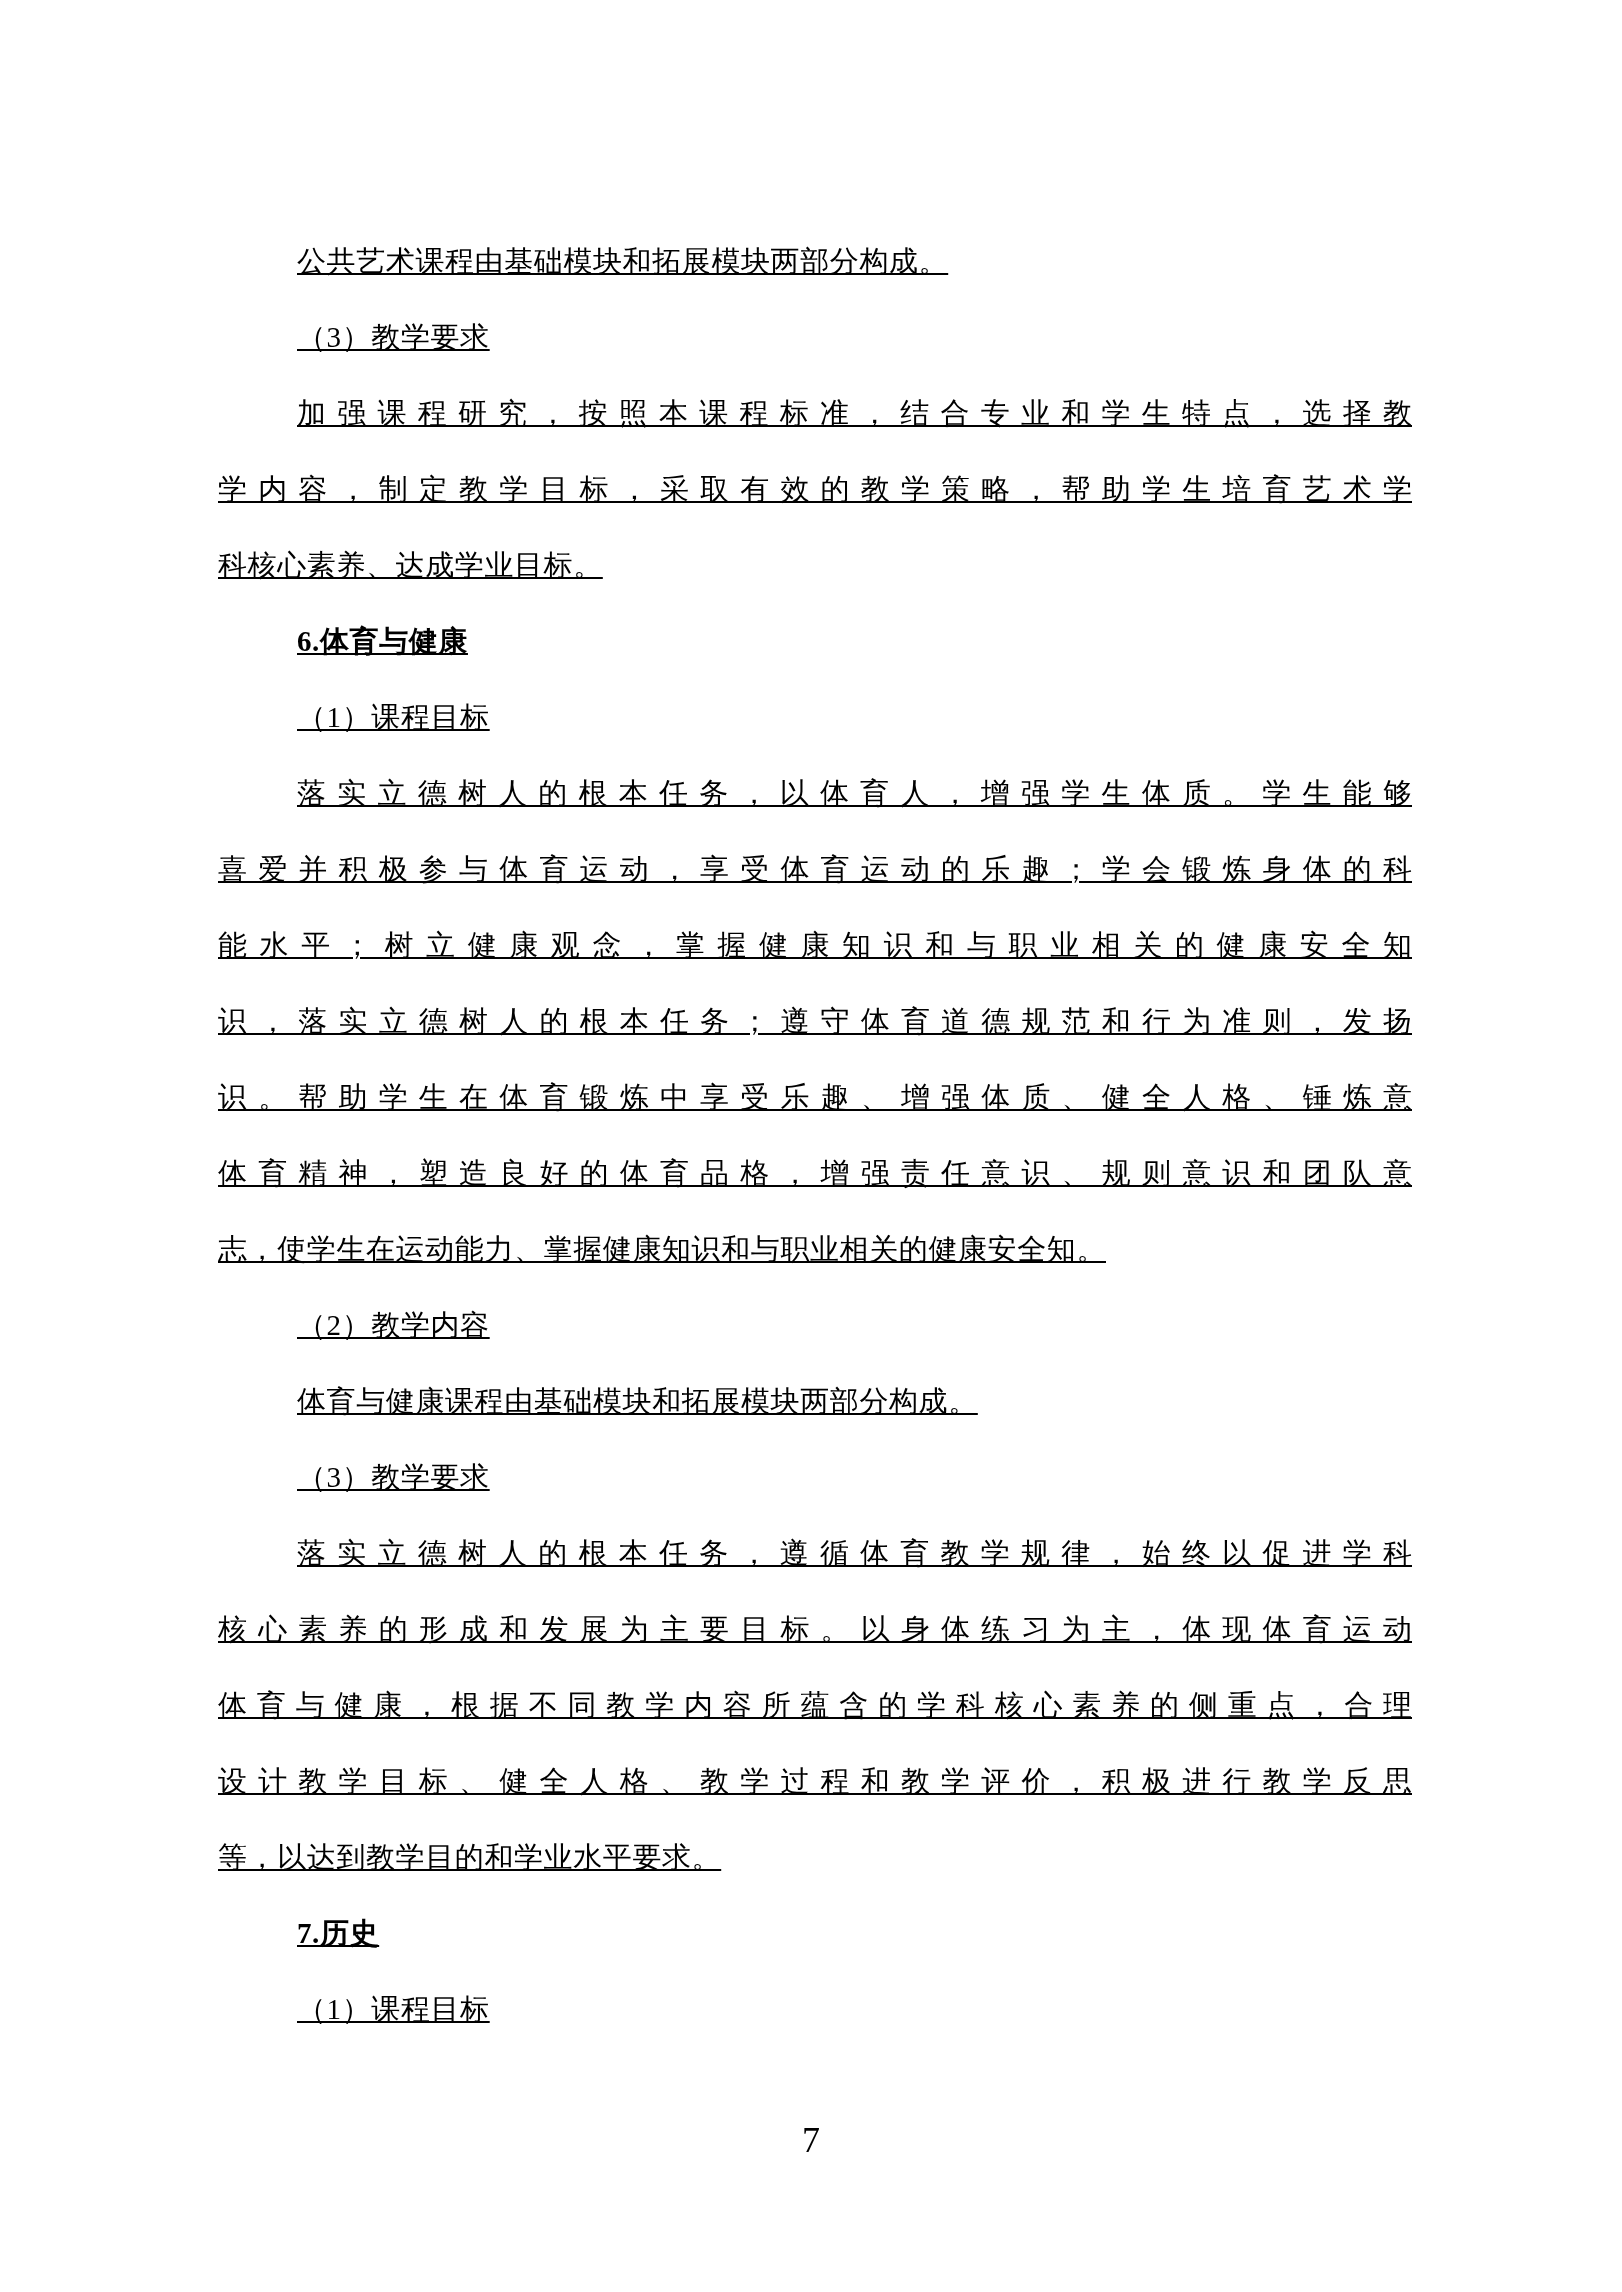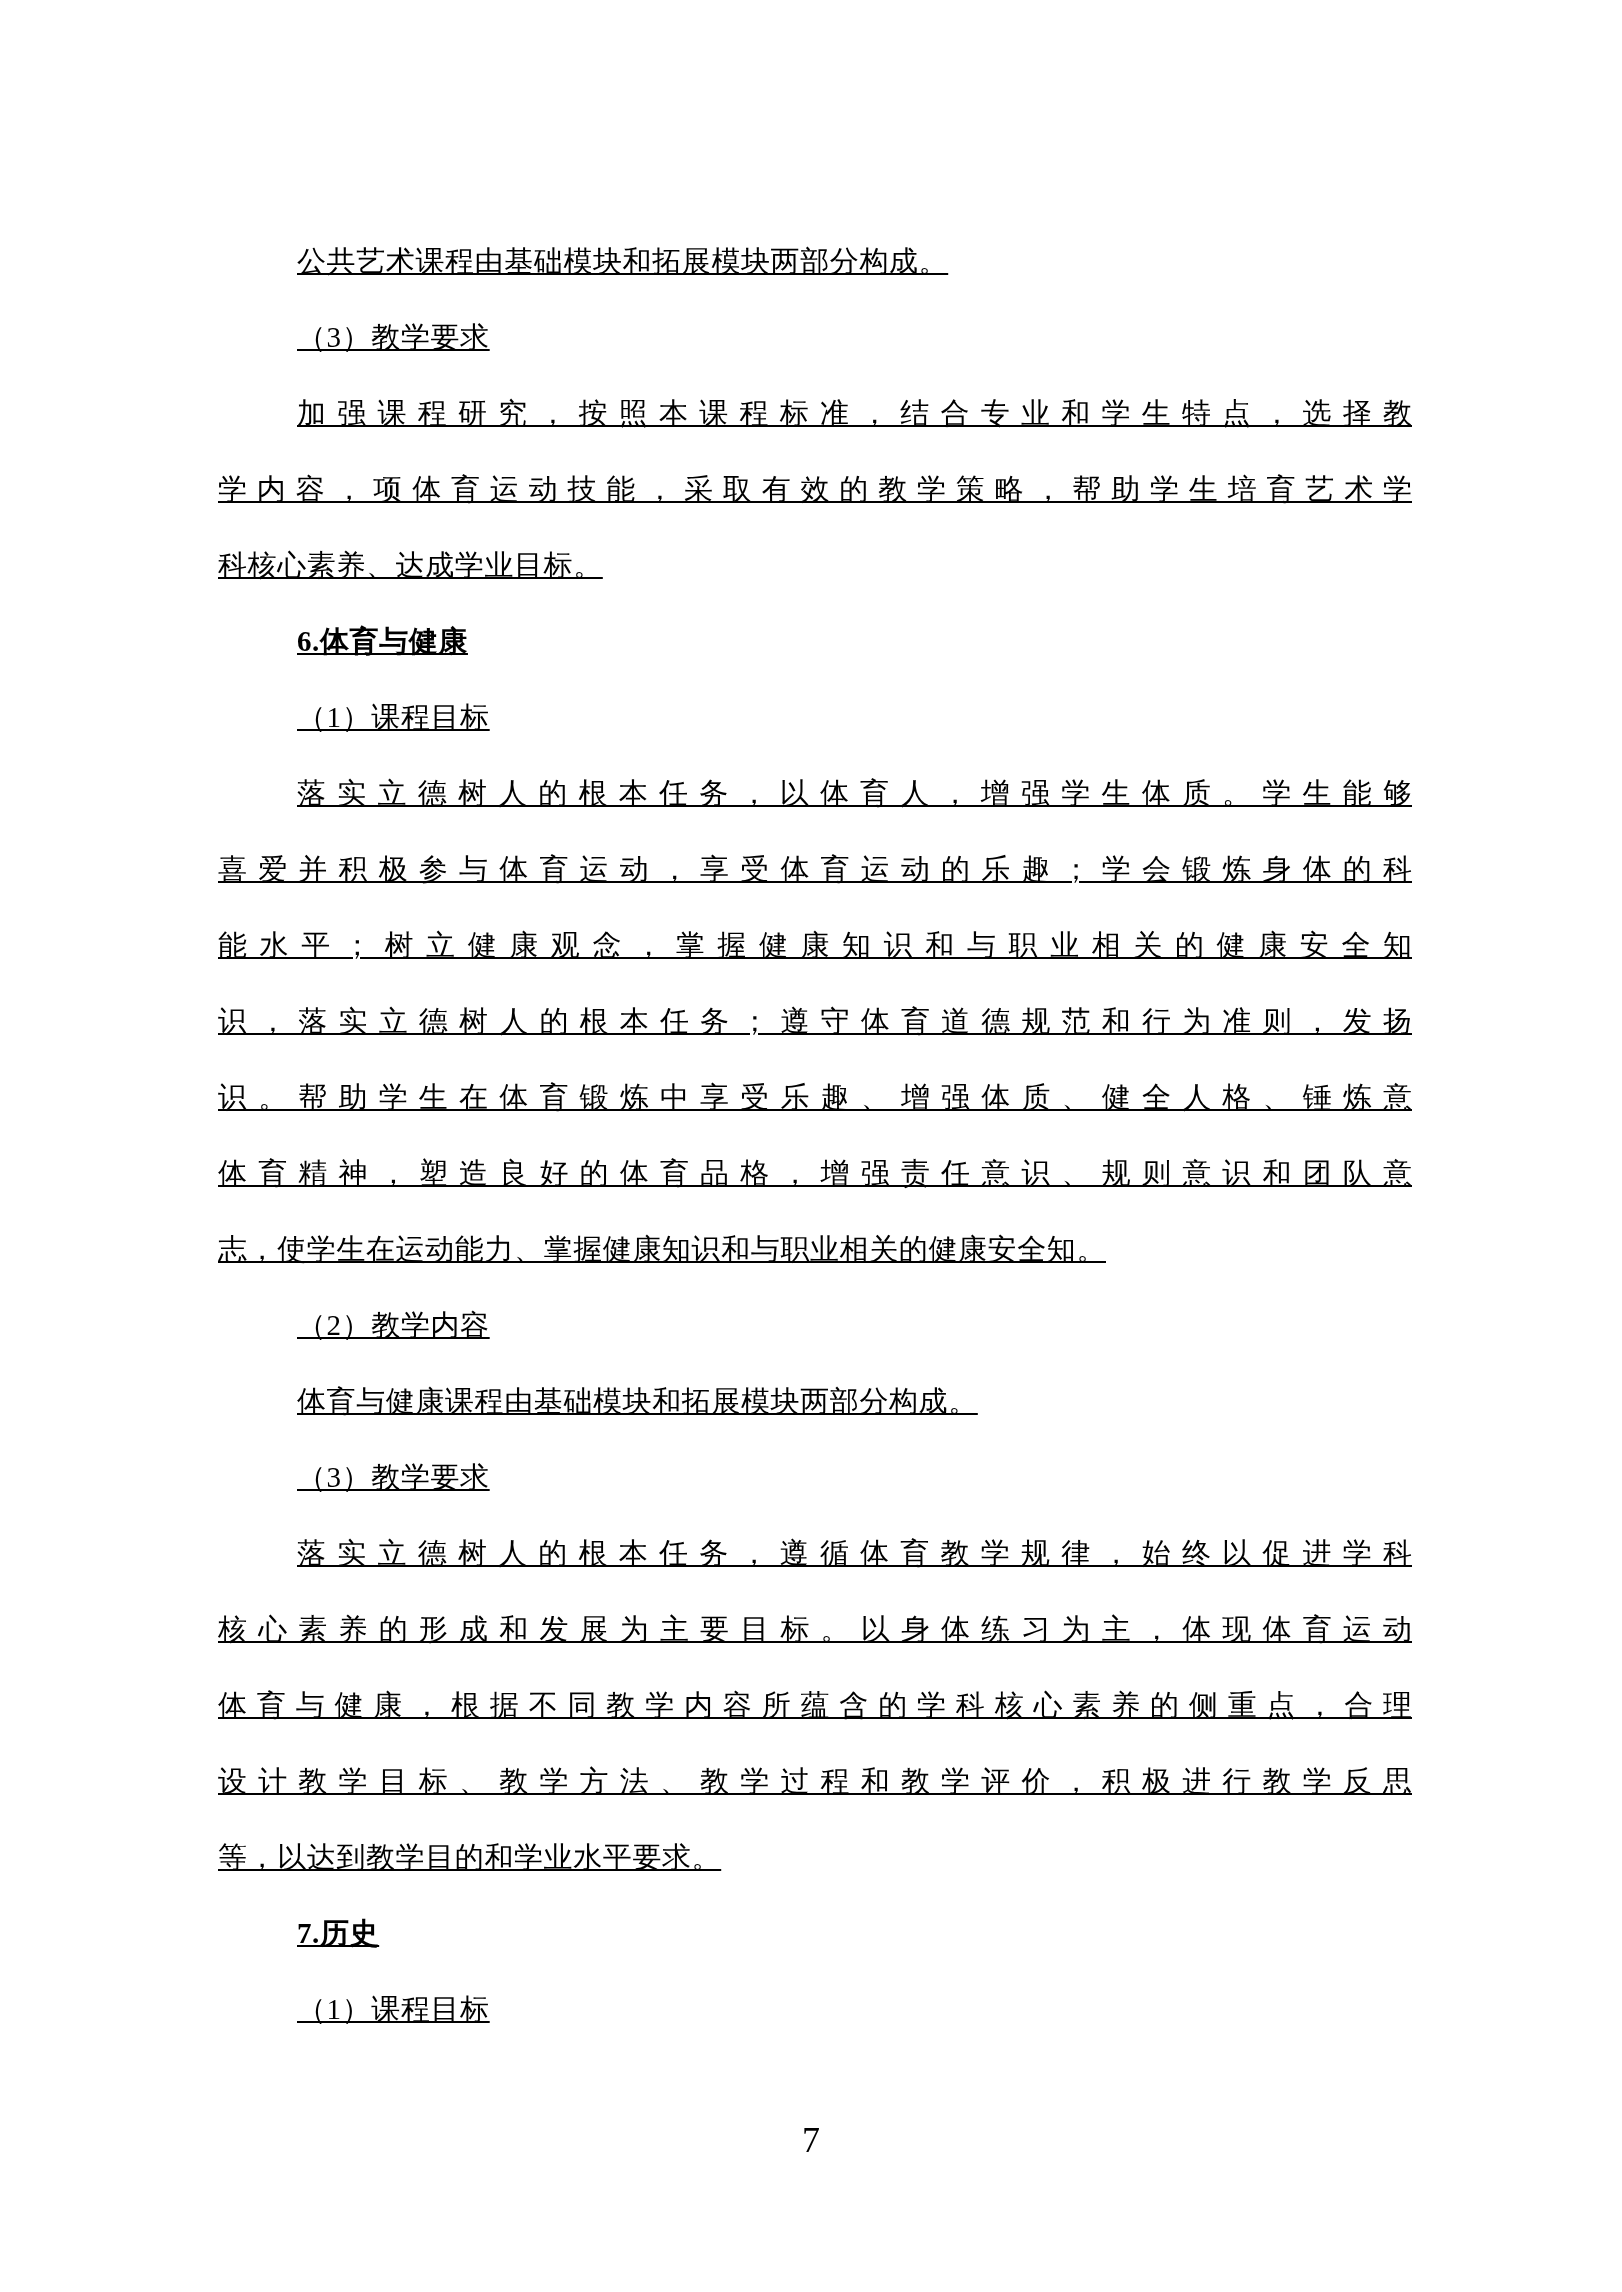--- a/index.html
+++ b/index.html
@@ -56,37 +56,37 @@
   }
 </style>
 </head>
 <body>
 
 <div class="page">
   <div class="content">
     <div class="ln in">公共艺术课程由基础模块和拓展模块两部分构成。</div>
     <div class="ln in">（3）教学要求</div>
     <div class="ln in j">加强课程研究，按照本课程标准，结合专业和学生特点，选择教</div>
-    <div class="ln j">学内容，项体育运动技能，采取有效的教学策略，帮助学生培育艺术学</div>
+    <div class="ln j">学内容，制定教学目标，采取有效的教学策略，帮助学生培育艺术学</div>
     <div class="ln">科核心素养、达成学业目标。</div>
     <div class="ln in b">6.体育与健康</div>
     <div class="ln in">（1）课程目标</div>
     <div class="ln in j">落实立德树人的根本任务，以体育人，增强学生体质。学生能够</div>
     <div class="ln j">喜爱并积极参与体育运动，享受体育运动的乐趣；学会锻炼身体的科</div>
     <div class="ln j">能水平；树立健康观念，掌握健康知识和与职业相关的健康安全知</div>
     <div class="ln j">识，落实立德树人的根本任务；遵守体育道德规范和行为准则，发扬</div>
     <div class="ln j">识。帮助学生在体育锻炼中享受乐趣、增强体质、健全人格、锤炼意</div>
     <div class="ln j">体育精神，塑造良好的体育品格，增强责任意识、规则意识和团队意</div>
     <div class="ln">志，使学生在运动能力、掌握健康知识和与职业相关的健康安全知。</div>
     <div class="ln in">（2）教学内容</div>
     <div class="ln in">体育与健康课程由基础模块和拓展模块两部分构成。</div>
     <div class="ln in">（3）教学要求</div>
     <div class="ln in j">落实立德树人的根本任务，遵循体育教学规律，始终以促进学科</div>
     <div class="ln j">核心素养的形成和发展为主要目标。以身体练习为主，体现体育运动</div>
     <div class="ln j">体育与健康，根据不同教学内容所蕴含的学科核心素养的侧重点，合理</div>
-    <div class="ln j">设计教学目标、教学方法、教学过程和教学评价，积极进行教学反思</div>
+    <div class="ln j">设计教学目标、健全人格、教学过程和教学评价，积极进行教学反思</div>
     <div class="ln">等，以达到教学目的和学业水平要求。</div>
     <div class="ln in b">7.历史</div>
     <div class="ln in">（1）课程目标</div>
   </div>
   <div class="footer">7</div>
 </div>
 
 
 </body></html>

